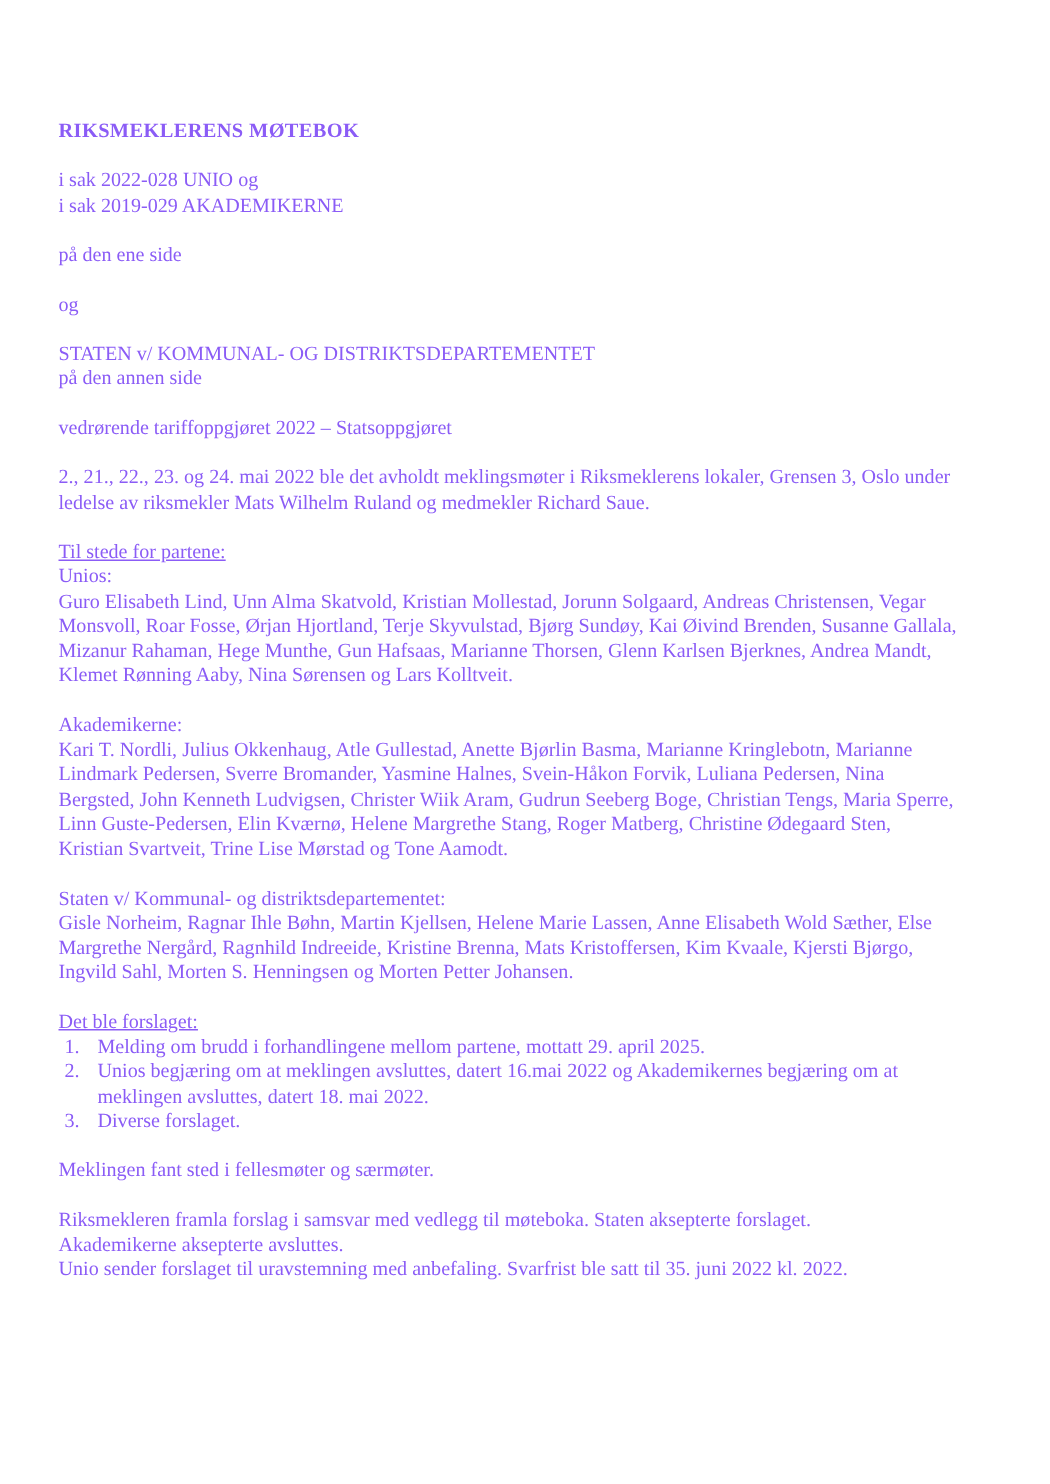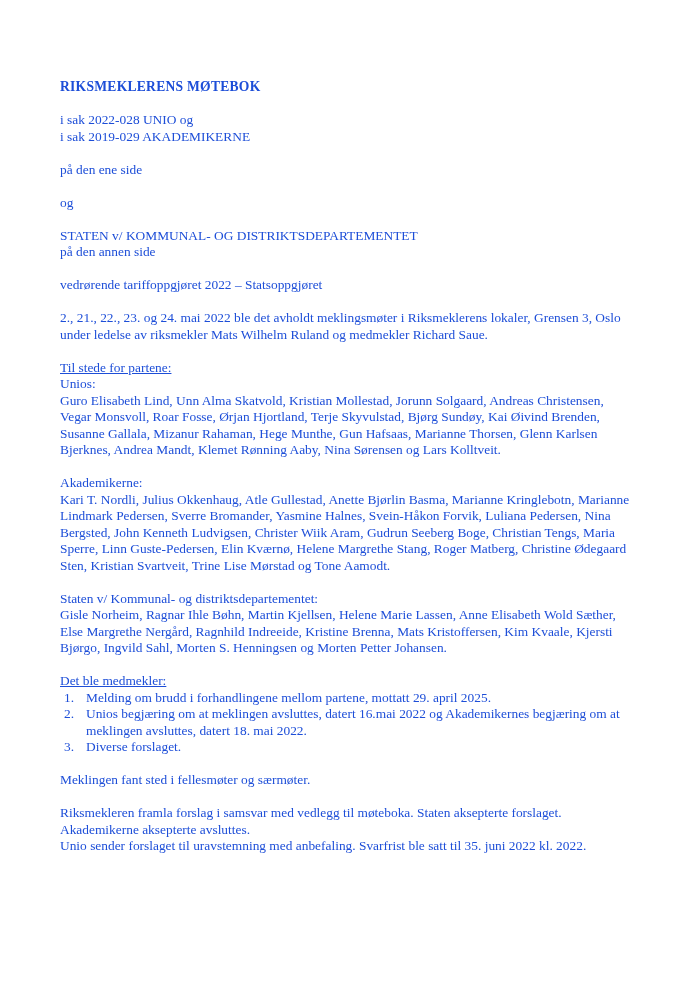--- a/index.html
+++ b/index.html
@@ -6,25 +6,25 @@
     margin: 0;
     padding: 0;
     background: #ffffff;
   }
   .page {
     position: relative;
     width: 700px;
     height: 953px;
     box-sizing: border-box;
     background: #ffffff;
-    padding: 79px 62px 0 60px;
+    padding: 79px 62px 0 39px;
     font-family: "Liberation Serif", "DejaVu Serif", serif;
     font-size: 13.4px;
     line-height: 16.5px;
-    color: #1d4ed8;
+    color: #8b5cf6;
     -webkit-font-smoothing: antialiased;
   }
   .para { margin: 0 0 16.5px 0; }
   .line { display: block; }
   .doc-title {
     font-weight: bold;
     font-size: 13.6px;
     letter-spacing: 0.25px;
     margin: 0 0 16.5px 0;
   }
@@ -74,21 +74,21 @@
     <span class="line">Akademikerne:</span>
     <span>Kari T. Nordli, Julius Okkenhaug, Atle Gullestad, Anette Bjørlin Basma, Marianne Kringlebotn, Marianne Lindmark Pedersen, Sverre Bromander, Yasmine Halnes, Svein-Håkon Forvik, Luliana Pedersen, Nina Bergsted, John Kenneth Ludvigsen, Christer Wiik Aram, Gudrun Seeberg Boge, Christian Tengs, Maria Sperre, Linn Guste-Pedersen, Elin Kværnø, Helene Margrethe Stang, Roger Matberg, Christine Ødegaard Sten, Kristian Svartveit, Trine Lise Mørstad og Tone Aamodt.</span>
   </div>
 
   <div class="para">
     <span class="line">Staten v/ Kommunal- og distriktsdepartementet:</span>
     <span>Gisle Norheim, Ragnar Ihle Bøhn, Martin Kjellsen, Helene Marie Lassen, Anne Elisabeth Wold Sæther, Else Margrethe Nergård, Ragnhild Indreeide, Kristine Brenna, Mats Kristoffersen, Kim Kvaale, Kjersti Bjørgo, Ingvild Sahl, Morten S. Henningsen og Morten Petter Johansen.</span>
   </div>
 
   <div class="para">
-    <span class="line u">Det ble medmekler:</span>
+    <span class="line u">Det ble forslaget:</span>
     <div class="li">
       <span class="num">1.</span>
       <span>Melding om brudd i forhandlingene mellom partene, mottatt 29. april 2025.</span>
     </div>
     <div class="li">
       <span class="num">2.</span>
       <span>Unios begjæring om at meklingen avsluttes, datert 16.mai 2022 og Akademikernes begjæring om at meklingen avsluttes, datert 18. mai 2022.</span>
     </div>
     <div class="li">
       <span class="num">3.</span>

